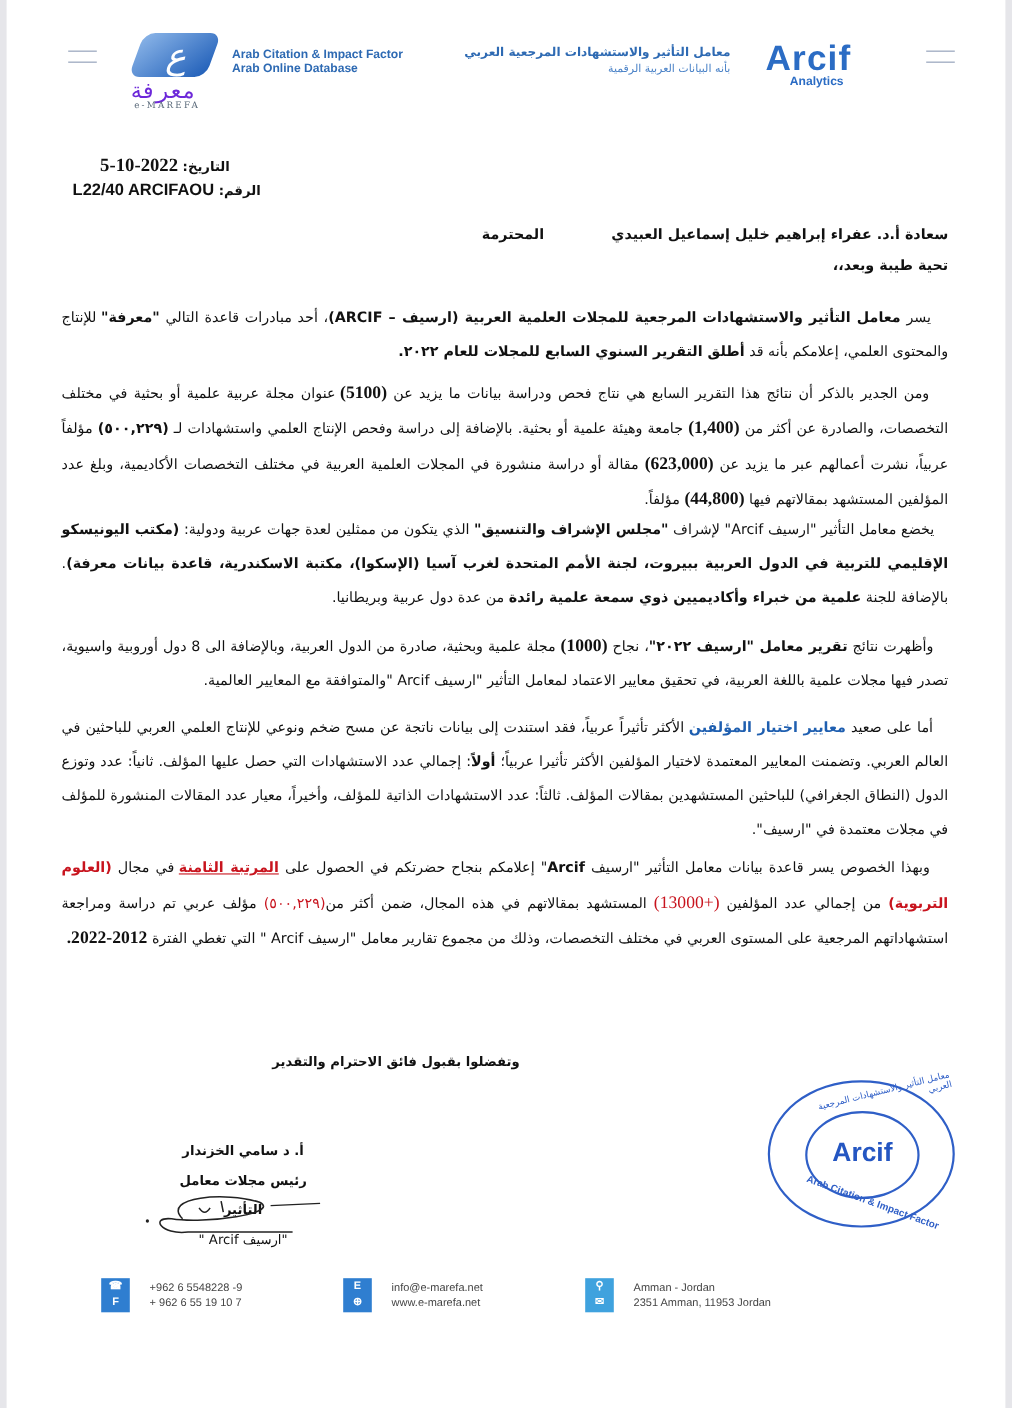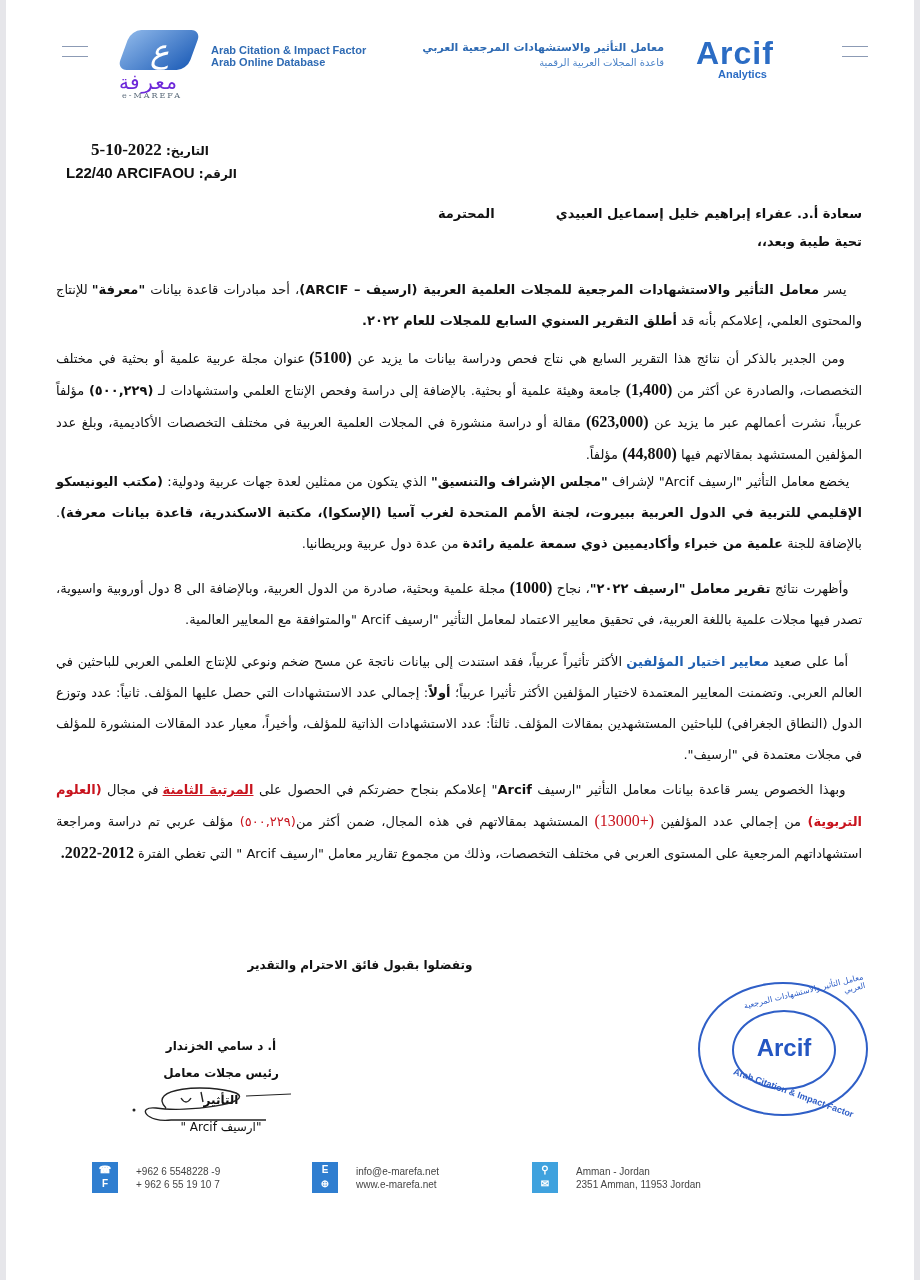--- a/index.html
+++ b/index.html
@@ -57,21 +57,21 @@
     <div class="em-glyph">ع</div>
   </div>
   <div class="abs em-ar">معرفة</div>
   <div class="abs em-en">e-MAREFA</div>
   <div class="abs hdr-en">
     <div>Arab Citation &amp; Impact Factor</div>
     <div>Arab Online Database</div>
   </div>
   <div class="abs hdr-ar">
     <div>معامل التأثير والاستشهادات المرجعية العربي</div>
-    <div class="sub">قاعدة المجلات العربية الرقمية</div>
+    <div class="sub">بأنه البيانات العربية الرقمية</div>
   </div>
   <div class="abs arcif-logo">Arcif</div>
   <div class="abs arcif-analytics">Analytics</div>
   <div class="abs hdr-lines" style="left:836px;top:46px;">
       <span></span>
       <span></span>
     </div>
 
   <div class="abs meta" style="top:140px;margin-left:25px;">
     <span class="lbl">التاريخ:</span>
@@ -83,21 +83,21 @@
   </div>
 
   <div class="abs salute" style="top:206px;">
     <span>سعادة أ.د. عفراء إبراهيم خليل إسماعيل العبيدي</span>
     <span style="display:inline-block;width:52px;"></span>
     <span>المحترمة</span>
   </div>
   <div class="abs salute" style="top:234px;">تحية طيبة وبعد،،</div>
 
   <div class="abs txt" style="top:274px;">
-    &nbsp;&nbsp;&nbsp;<span>يسر </span><span class="b">معامل التأثير والاستشهادات المرجعية للمجلات العلمية العربية (ارسيف – ARCIF)</span><span>، أحد مبادرات قاعدة بيانات </span><span class="b">"معرفة"</span><span> للإنتاج والمحتوى العلمي، إعلامكم بأنه قد </span><span class="b">أطلق التقرير السنوي السابع للمجلات للعام ٢٠٢٢.</span>
+    &nbsp;&nbsp;&nbsp;<span>يسر </span><span class="b">معامل التأثير والاستشهادات المرجعية للمجلات العلمية العربية (ارسيف – ARCIF)</span><span>، أحد مبادرات قاعدة التالي </span><span class="b">"معرفة"</span><span> للإنتاج والمحتوى العلمي، إعلامكم بأنه قد </span><span class="b">أطلق التقرير السنوي السابع للمجلات للعام ٢٠٢٢.</span>
   </div>
 
   <div class="abs txt" style="top:342px;">
     &nbsp;&nbsp;&nbsp;<span>ومن الجدير بالذكر أن نتائج هذا التقرير السابع هي نتاج فحص ودراسة بيانات ما يزيد عن </span><span class="num">(5100)</span><span> عنوان مجلة عربية علمية أو بحثية في مختلف التخصصات، والصادرة عن أكثر من </span><span class="num">(1,400)</span><span> جامعة وهيئة علمية أو بحثية. بالإضافة إلى دراسة وفحص الإنتاج العلمي واستشهادات لـ </span><span class="b">(٥٠٠,٢٢٩)</span><span> مؤلفاً عربياً، نشرت أعمالهم عبر ما يزيد عن </span><span class="num">(623,000)</span><span> مقالة أو دراسة منشورة في المجلات العلمية العربية في مختلف التخصصات الأكاديمية، وبلغ عدد المؤلفين المستشهد بمقالاتهم فيها </span><span class="num">(44,800)</span><span> مؤلفاً.</span>
   </div>
 
   <div class="abs txt" style="top:466px;">
     &nbsp;&nbsp;&nbsp;<span>يخضع معامل التأثير "ارسيف Arcif" لإشراف </span><span class="b">"مجلس الإشراف والتنسيق"</span><span> الذي يتكون من ممثلين لعدة جهات عربية ودولية: </span><span class="b">(مكتب اليونيسكو الإقليمي للتربية في الدول العربية ببيروت، لجنة الأمم المتحدة لغرب آسيا (الإسكوا)، مكتبة الاسكندرية، قاعدة بيانات معرفة)</span><span>. بالإضافة للجنة </span><span class="b">علمية من خبراء وأكاديميين ذوي سمعة علمية رائدة</span><span> من عدة دول عربية وبريطانيا.</span>
   </div>
 

